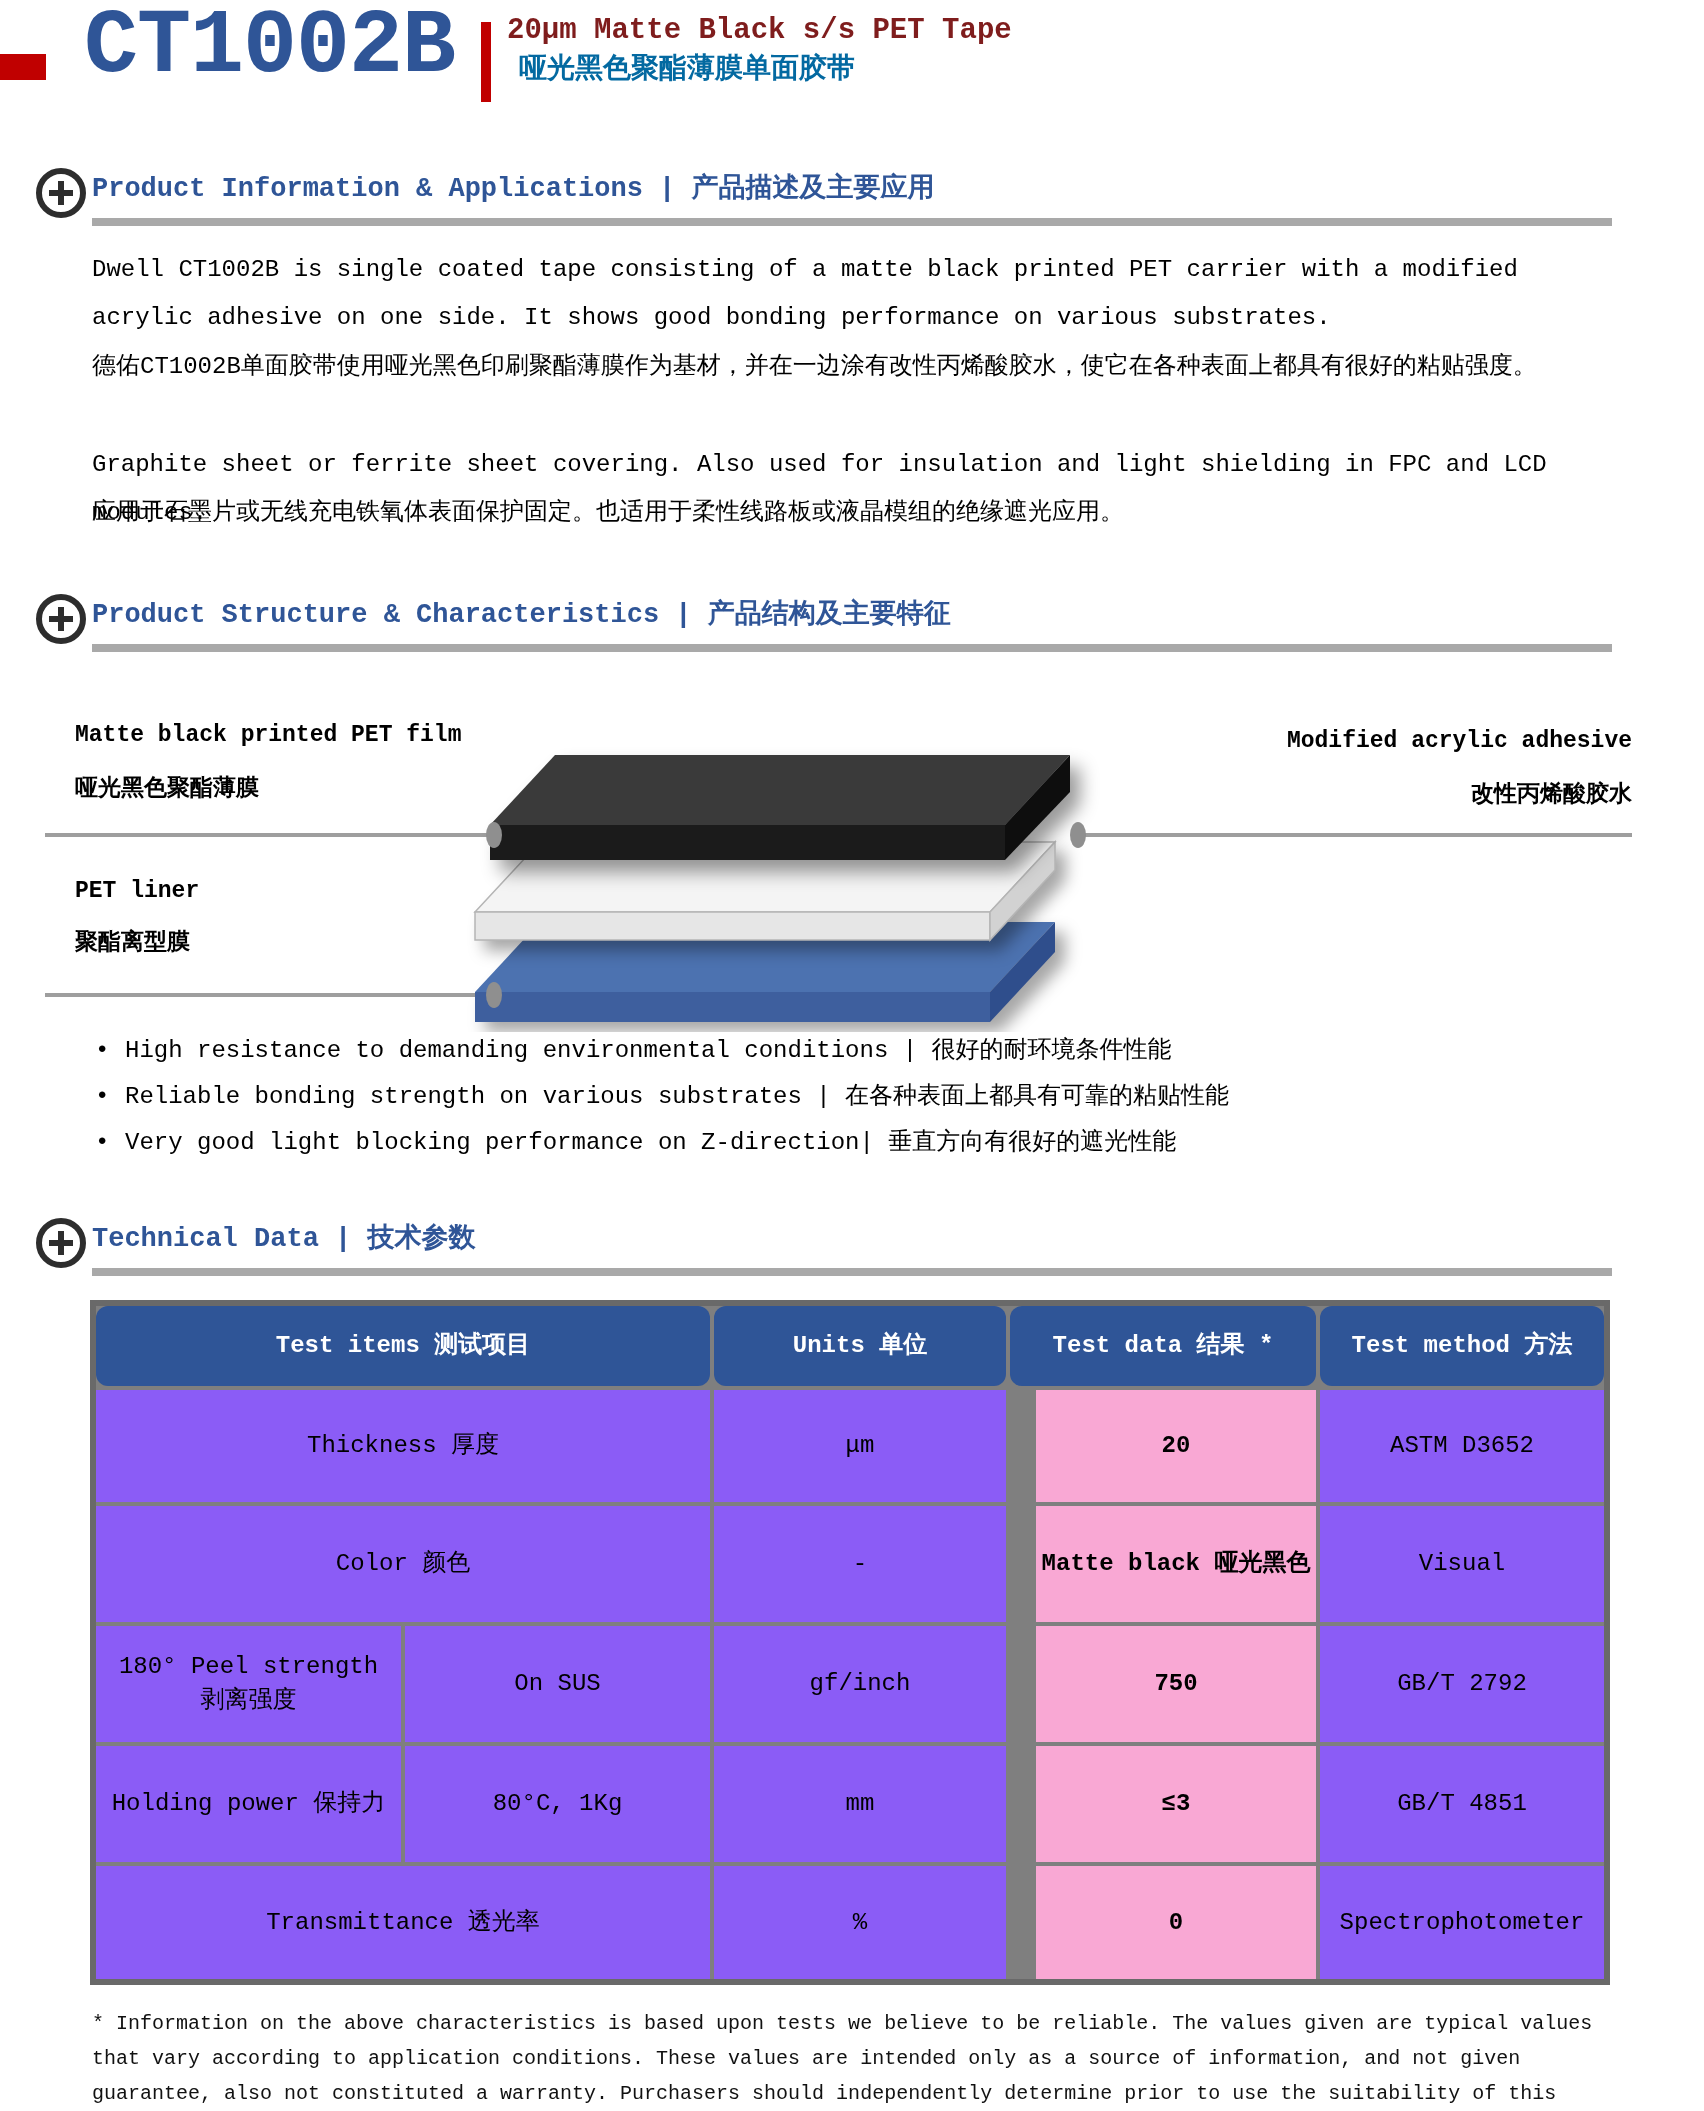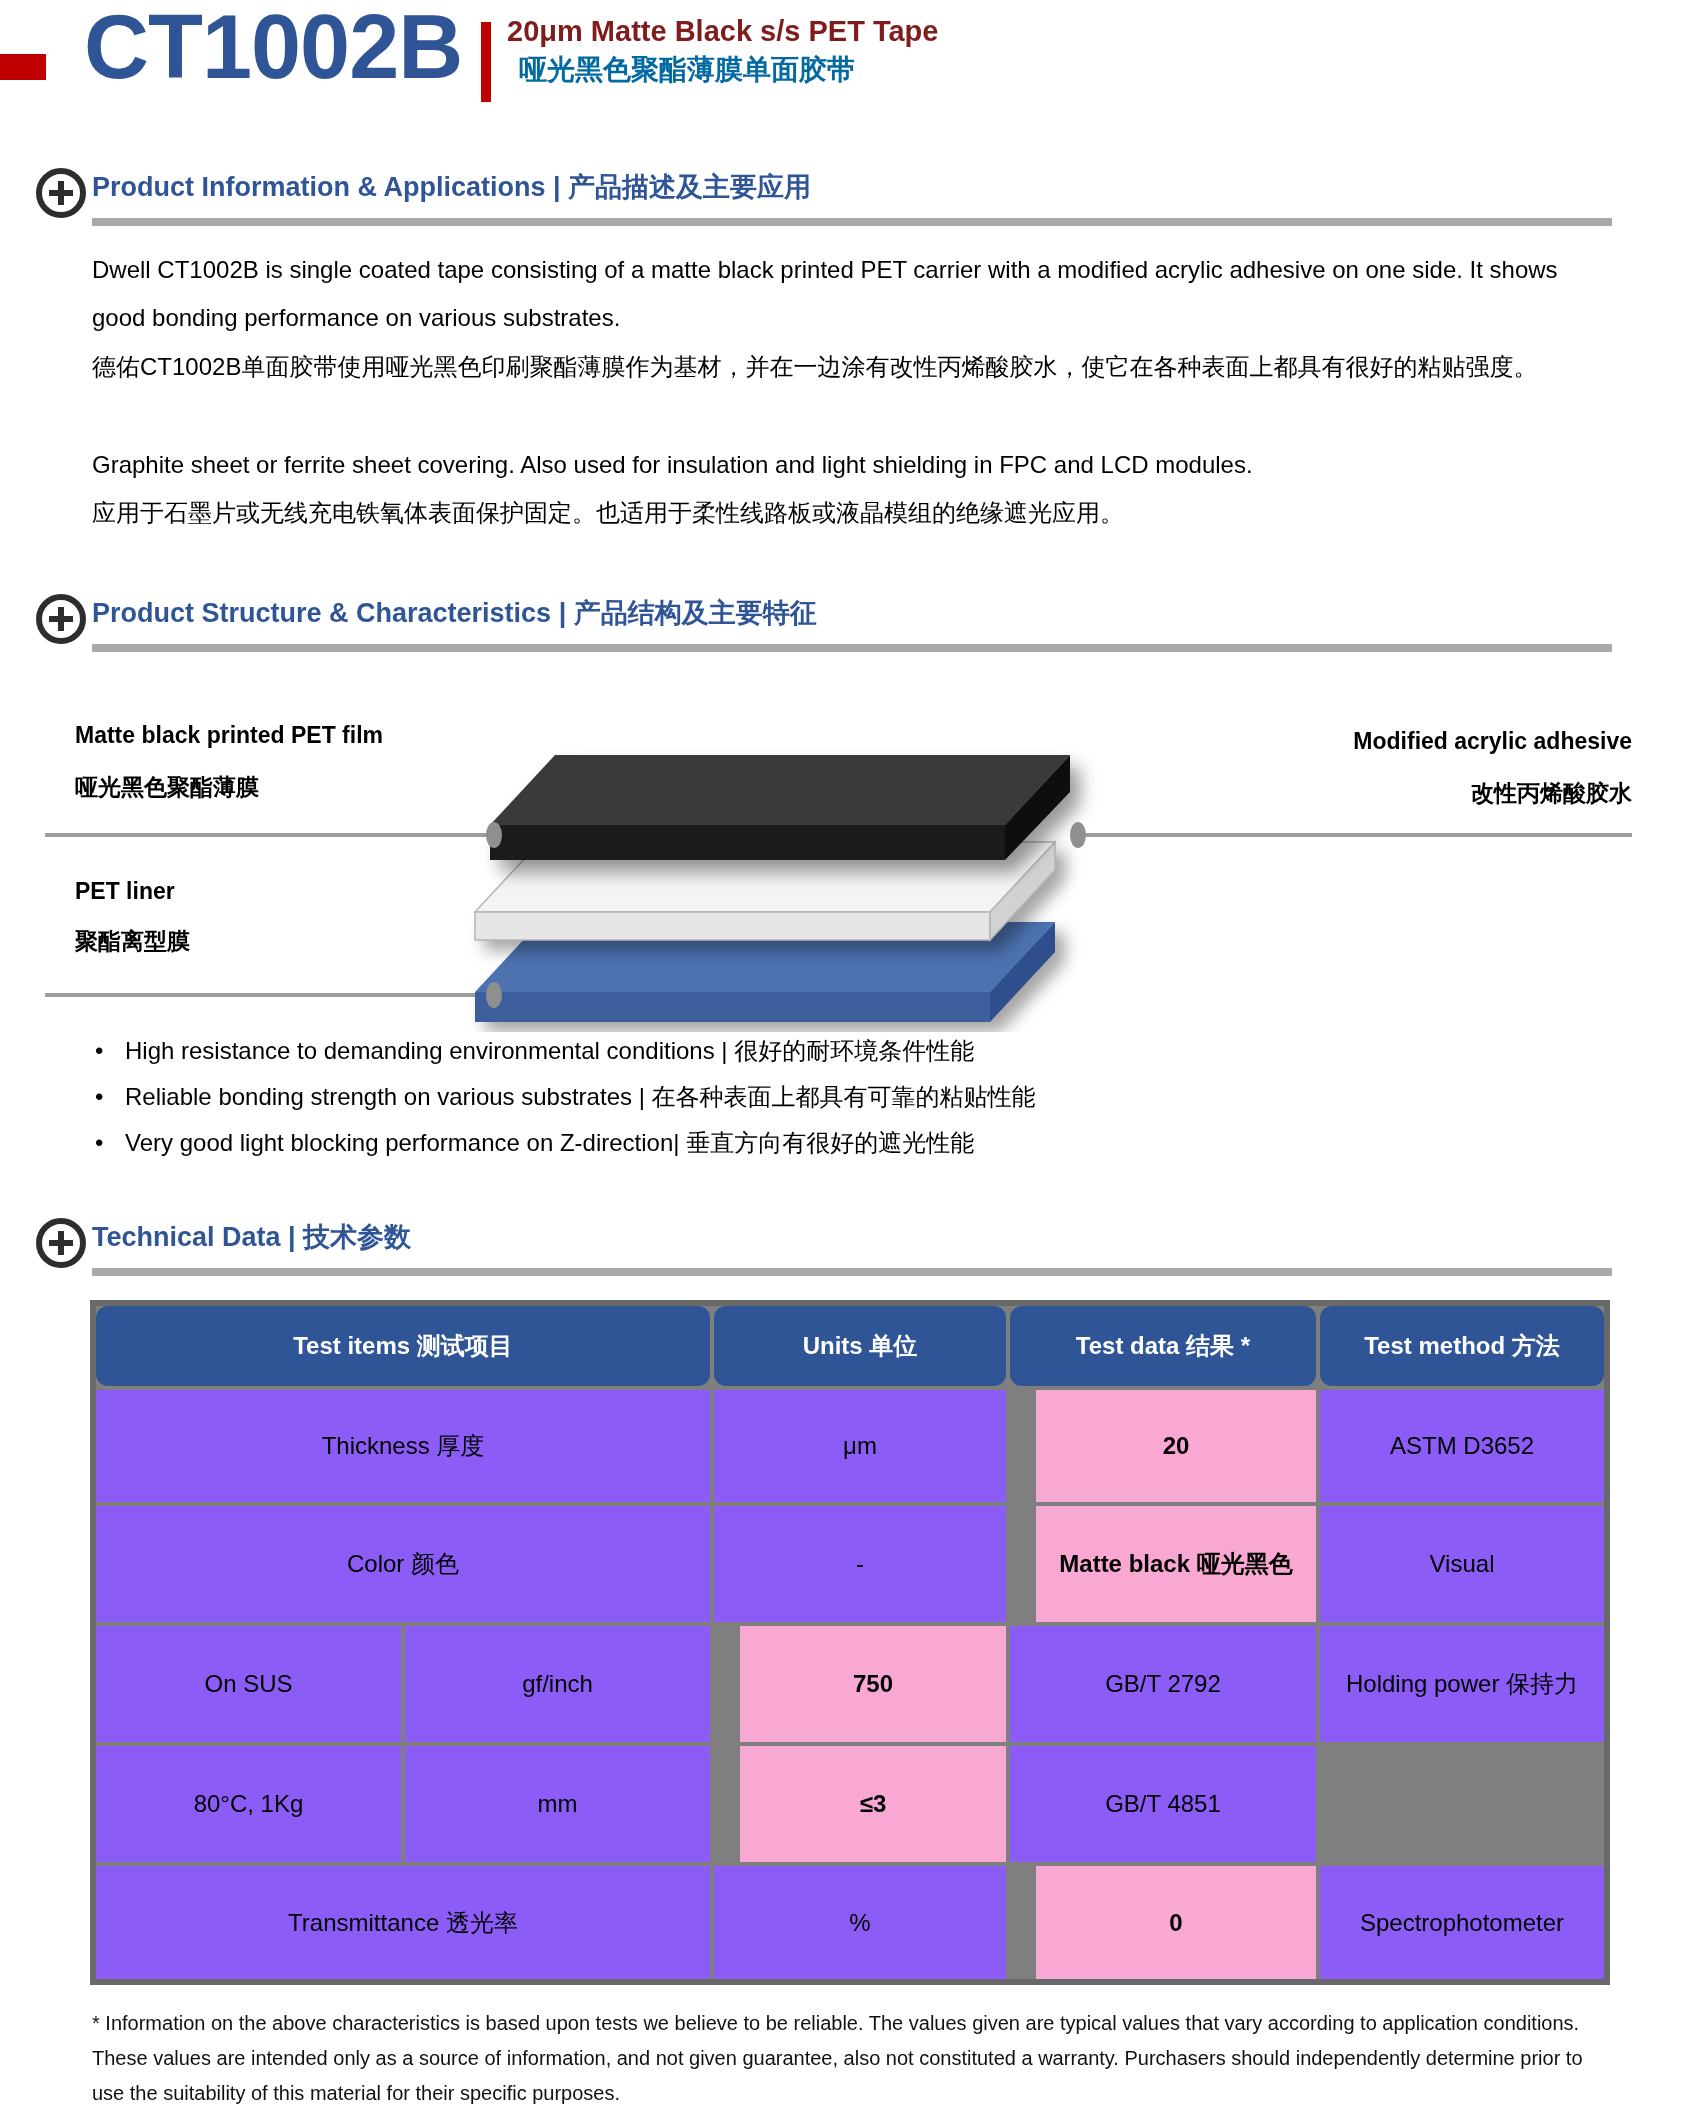--- a/index.html
+++ b/index.html
@@ -1,18 +1,18 @@
 <!DOCTYPE html>
 <html><head>
 <meta charset="utf-8">
 <style>
   html,body { margin:0; padding:0; background:#ffffff; }
   .page {
     position:relative; width:1704px; height:2111px; background:#ffffff;
-    font-family:Liberation Sans, sans-serif; color:#000;
+    font-family:Liberation Mono, monospace; color:#000;
     overflow:hidden;
   }
 
   
   .red-dash { position:absolute; left:0; top:54px; width:46px; height:26px; background:#C00000; }
   .model    { position:absolute; left:84px; top:2px; font-size:90px; font-weight:700;
               letter-spacing:-1px; color:#2F5597; line-height:1; }
   .red-vbar { position:absolute; left:481px; top:22px; width:10px; height:80px; background:#C00000; }
   .subtitle { position:absolute; left:507px; top:13px; }
   .subtitle .en { font-size:29px; font-weight:700; line-height:36px; color:#7f1d1d; }
@@ -157,20 +157,24 @@
     <div class="cell sp2">Thickness 厚度</div>
     <div class="cell">μm</div>
     <div class="cell dcell">20</div>
     <div class="cell">ASTM D3652</div>
 
     <div class="cell sp2">Color 颜色</div>
     <div class="cell">-</div>
     <div class="cell dcell">Matte black 哑光黑色</div>
     <div class="cell">Visual</div>
 
+    <div class="cell">
+      <span>180° Peel strength</span>
+      <span>剥离强度</span>
+    </div>
     <div class="cell">On SUS</div>
     <div class="cell">gf/inch</div>
     <div class="cell dcell">750</div>
     <div class="cell">GB/T 2792</div>
 
     <div class="cell">Holding power 保持力</div>
     <div class="cell">80°C, 1Kg</div>
     <div class="cell">mm</div>
     <div class="cell dcell">≤3</div>
     <div class="cell">GB/T 4851</div>

